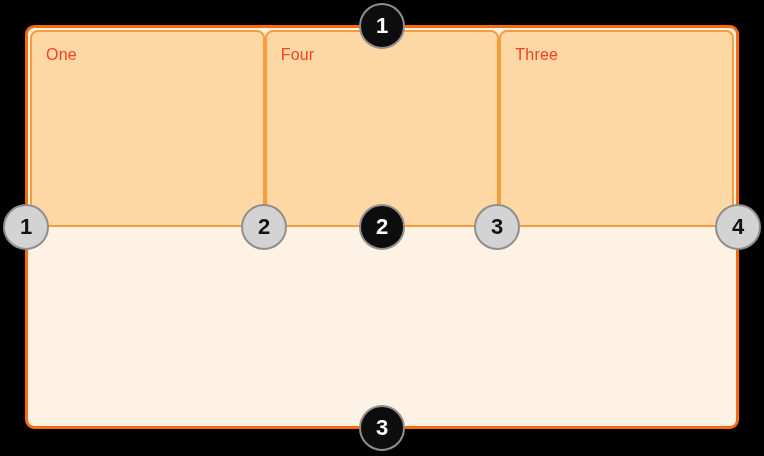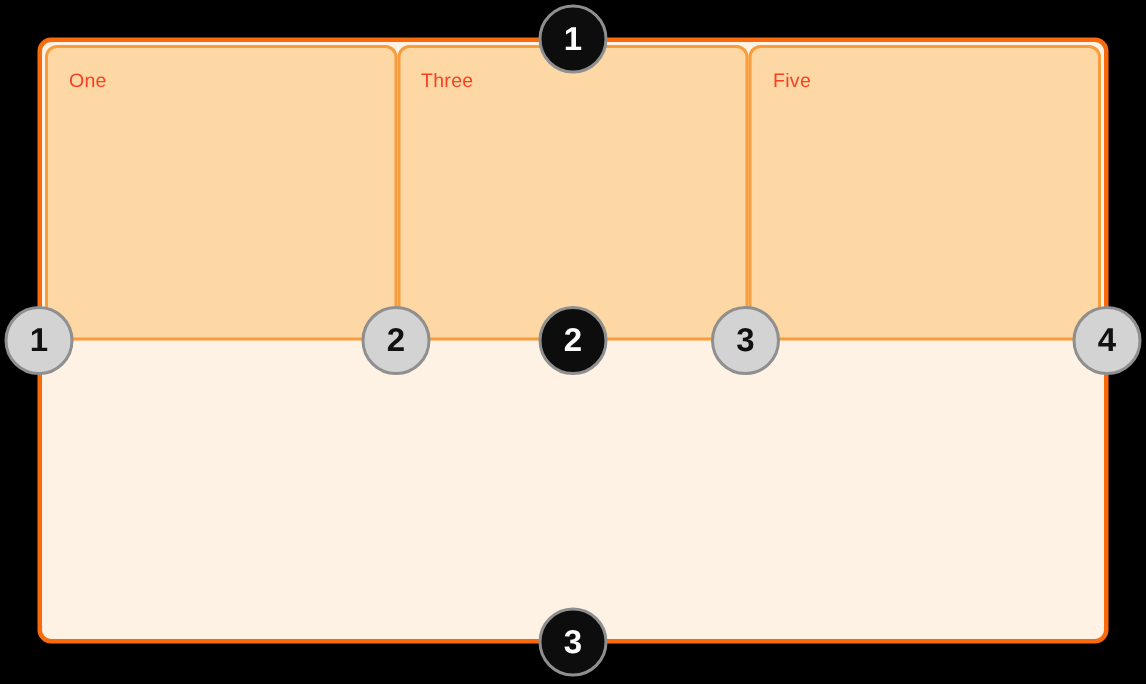--- a/index.html
+++ b/index.html
@@ -37,21 +37,21 @@
     border-radius: 8px;
     padding: 13px 14px;
     overflow: hidden;
   }
   .grid-cell--empty {
     background: transparent;
     border-color: transparent;
   }
   .cell-label {
     color: var(--label-text, #f94022);
-    font-size: 13px;
+    font-size: 16px;
     font-weight: 500;
     line-height: 1.2;
     letter-spacing: 0.2px;
   }
   .badge {
     position: absolute;
     width: 46px;
     height: 46px;
     box-sizing: border-box;
     border-radius: 50%;
@@ -86,24 +86,24 @@
 </head>
 <body>
 
 <div class="canvas">
 
   <div class="grid-container">
     <div class="grid-cell">
       <span class="cell-label">One</span>
     </div>
     <div class="grid-cell">
-      <span class="cell-label">Three</span>
+      <span class="cell-label">Four</span>
     </div>
     <div class="grid-cell">
-      <span class="cell-label">Five</span>
+      <span class="cell-label">Three</span>
     </div>
     <div class="grid-cell grid-cell--empty">
       <span class="cell-label"></span>
     </div>
   </div>
 
   <div class="badge badge--row badge--row-1">
     <span>1</span>
   </div>
   <div class="badge badge--row badge--row-2">

